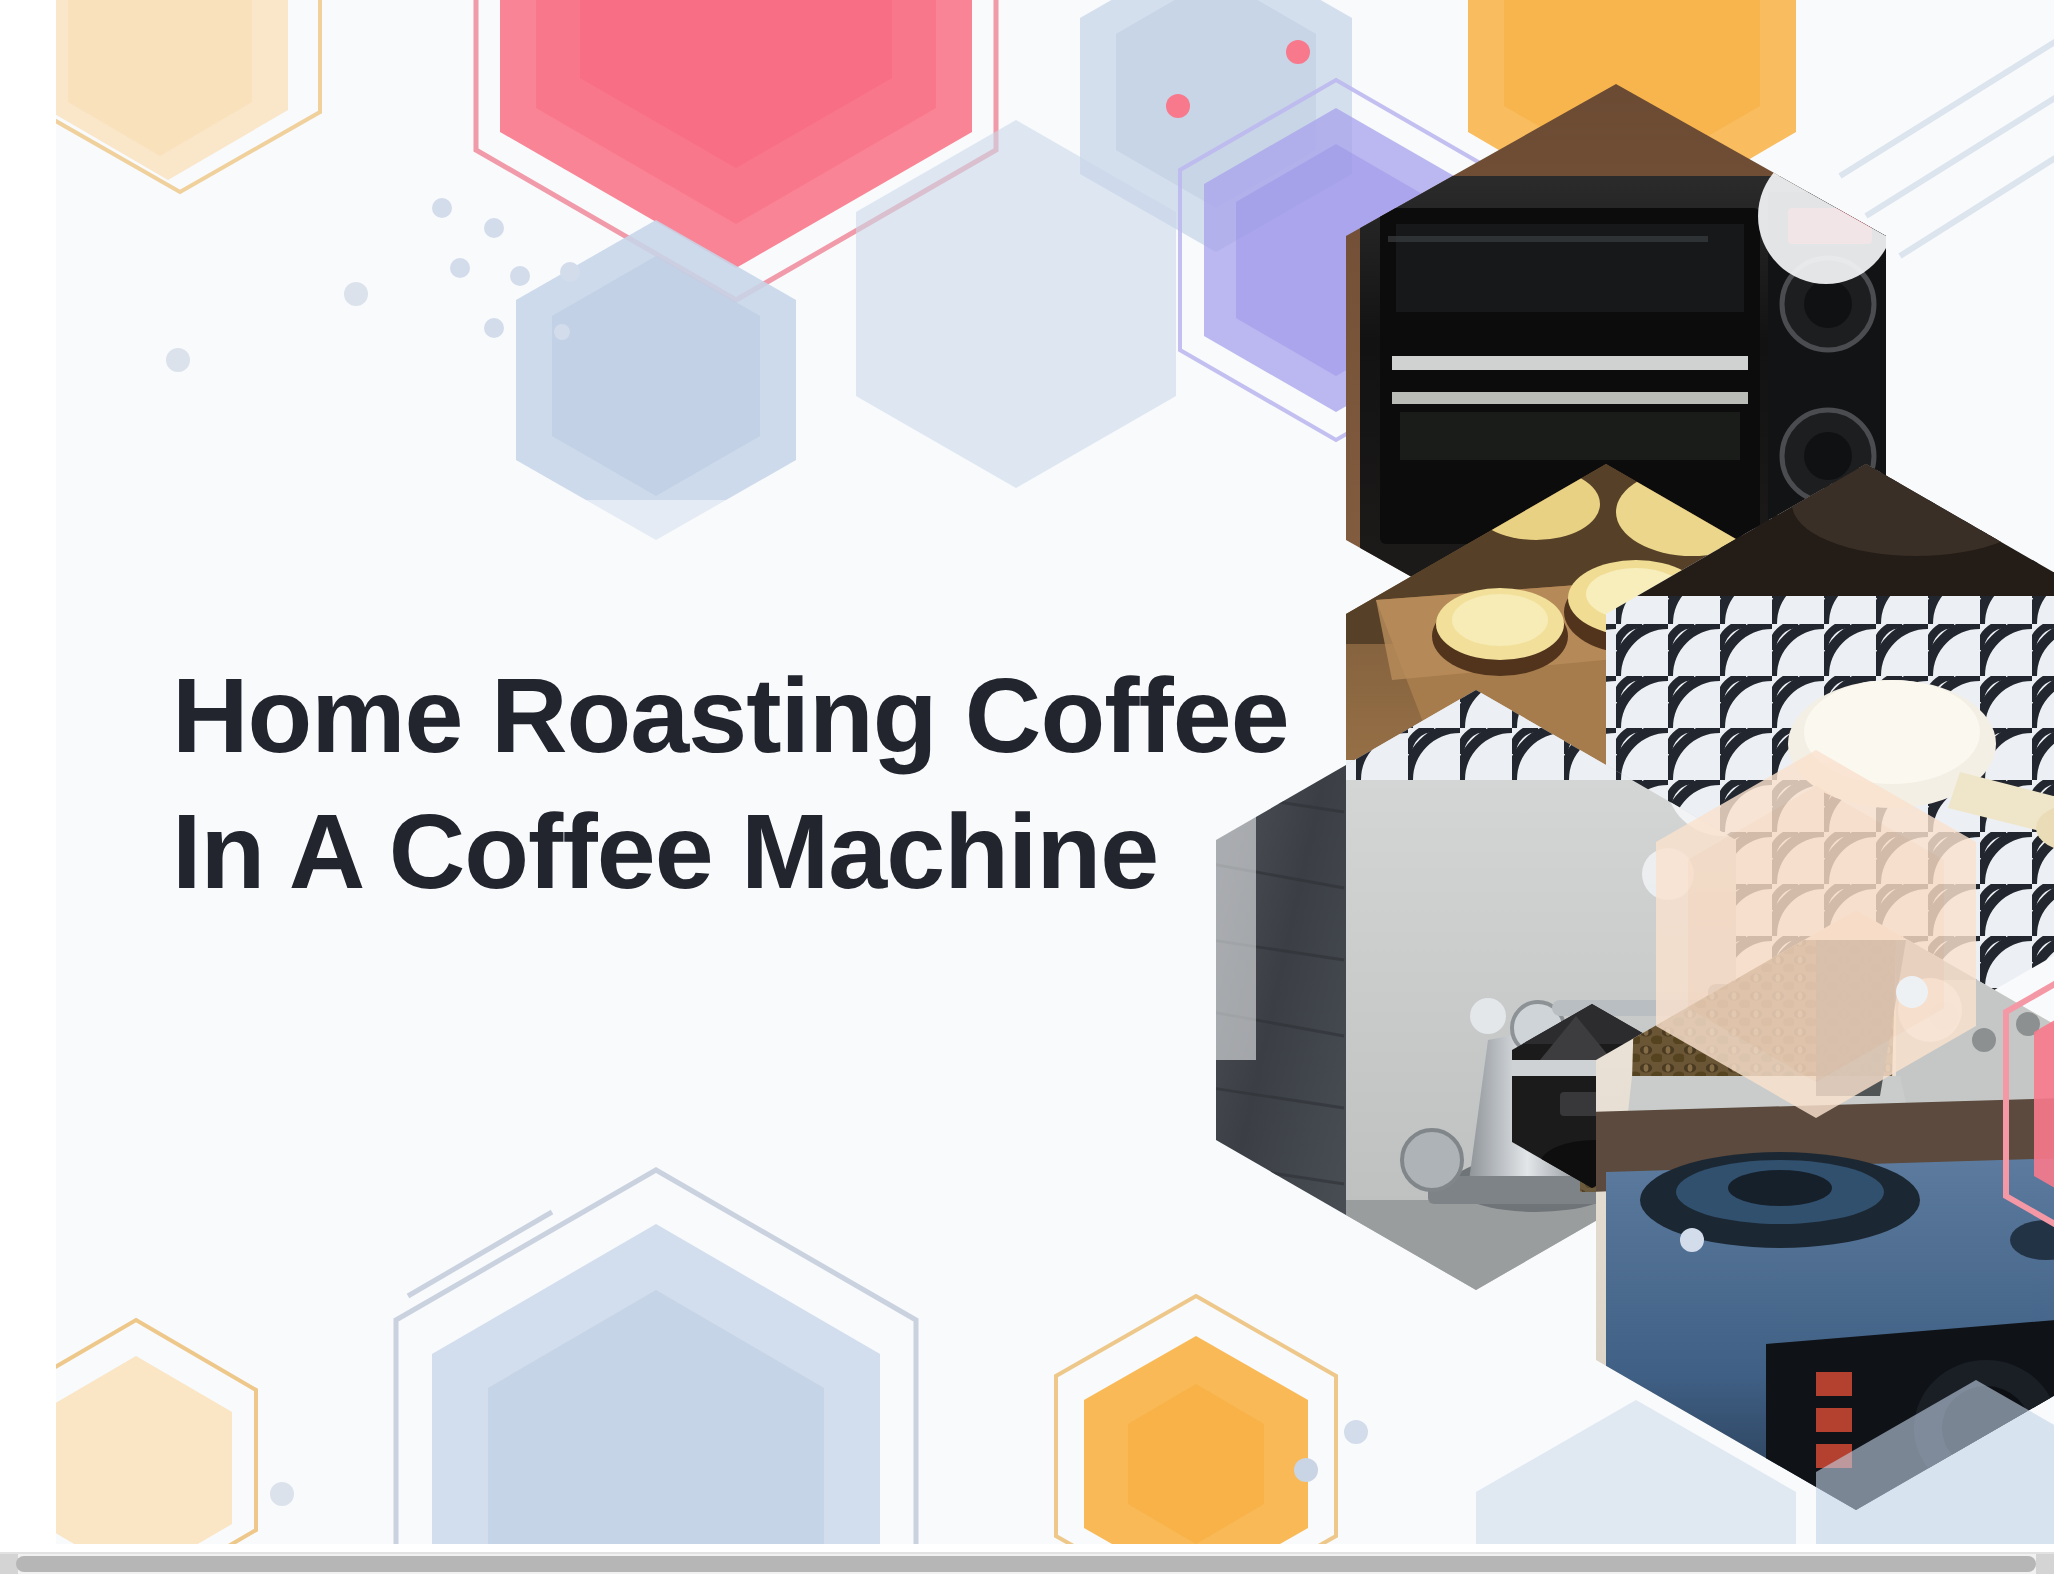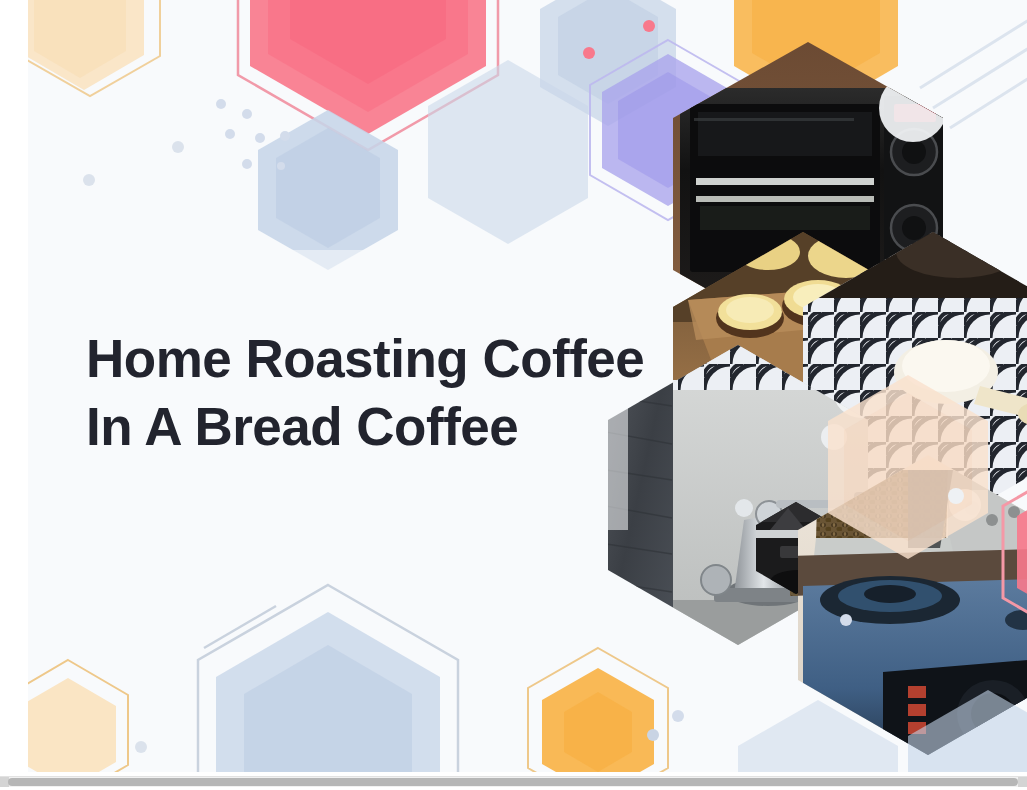--- a/index.html
+++ b/index.html
@@ -390,21 +390,21 @@
       <circle cx="625" cy="735" r="6" fill="#c9d4e4"></circle>
       <circle cx="818" cy="620" r="6" fill="#d3dceb"></circle>
       <circle cx="928" cy="496" r="8" fill="#eef1f4"></circle>
     </g>
 
     <rect x="0" y="250" width="600" height="280" fill="#f8fafc" opacity="0.55"></rect>
   </svg>
 
   <h1 id="hero-title">
     <span class="tline">Home Roasting Coffee</span>
-    <span class="tline">In A Bread Coffee</span>
+    <span class="tline">In A Coffee Machine</span>
   </h1>
 
 </div>
 
 <div id="scrollbar-track"></div>
 <div id="scroll-left-arrow"></div>
 <div id="scroll-right-arrow"></div>
 <div id="scrollbar-thumb"></div>
 
 </body></html>

